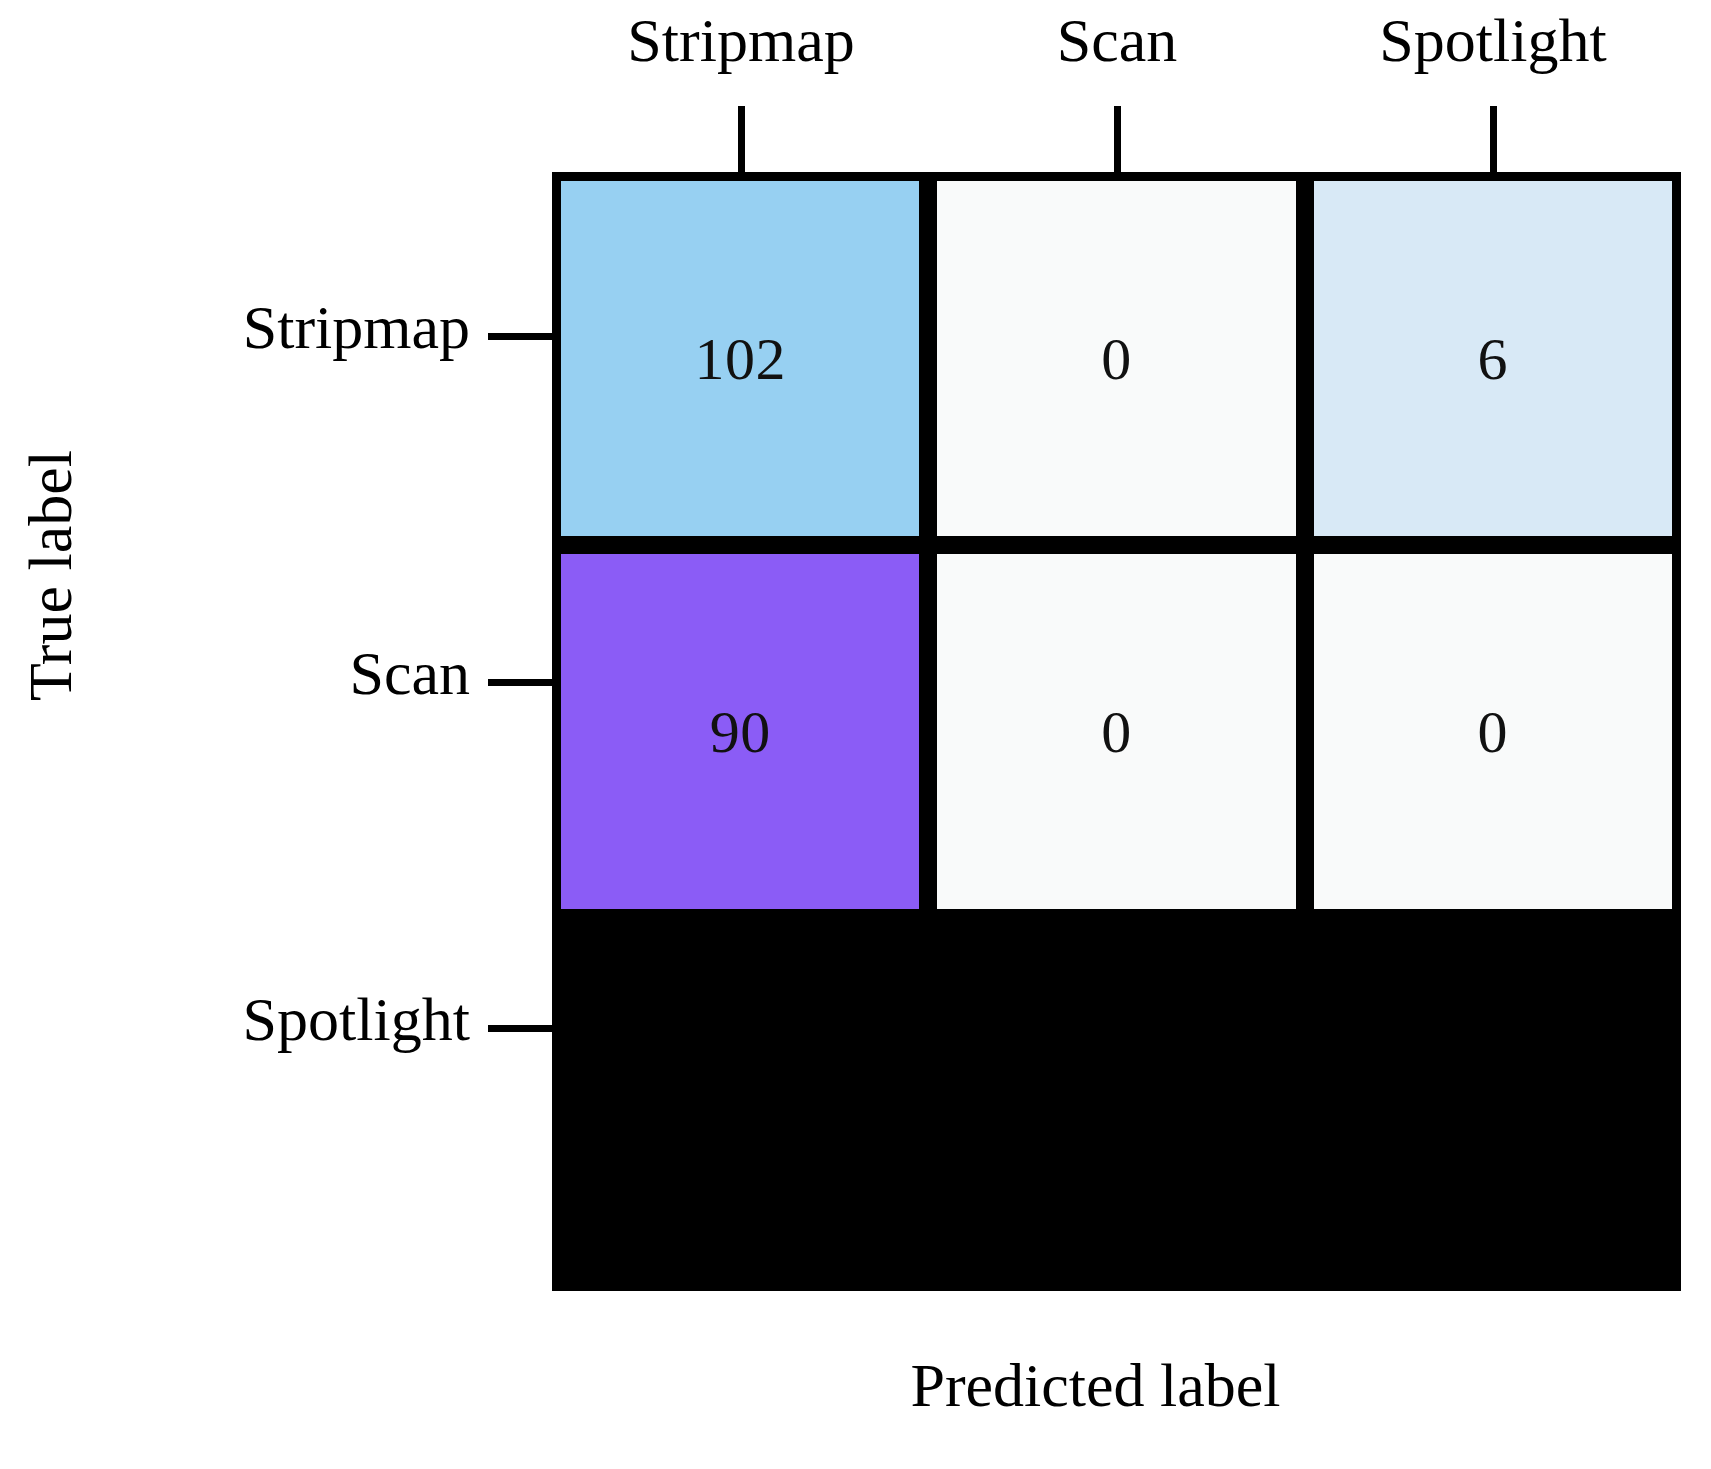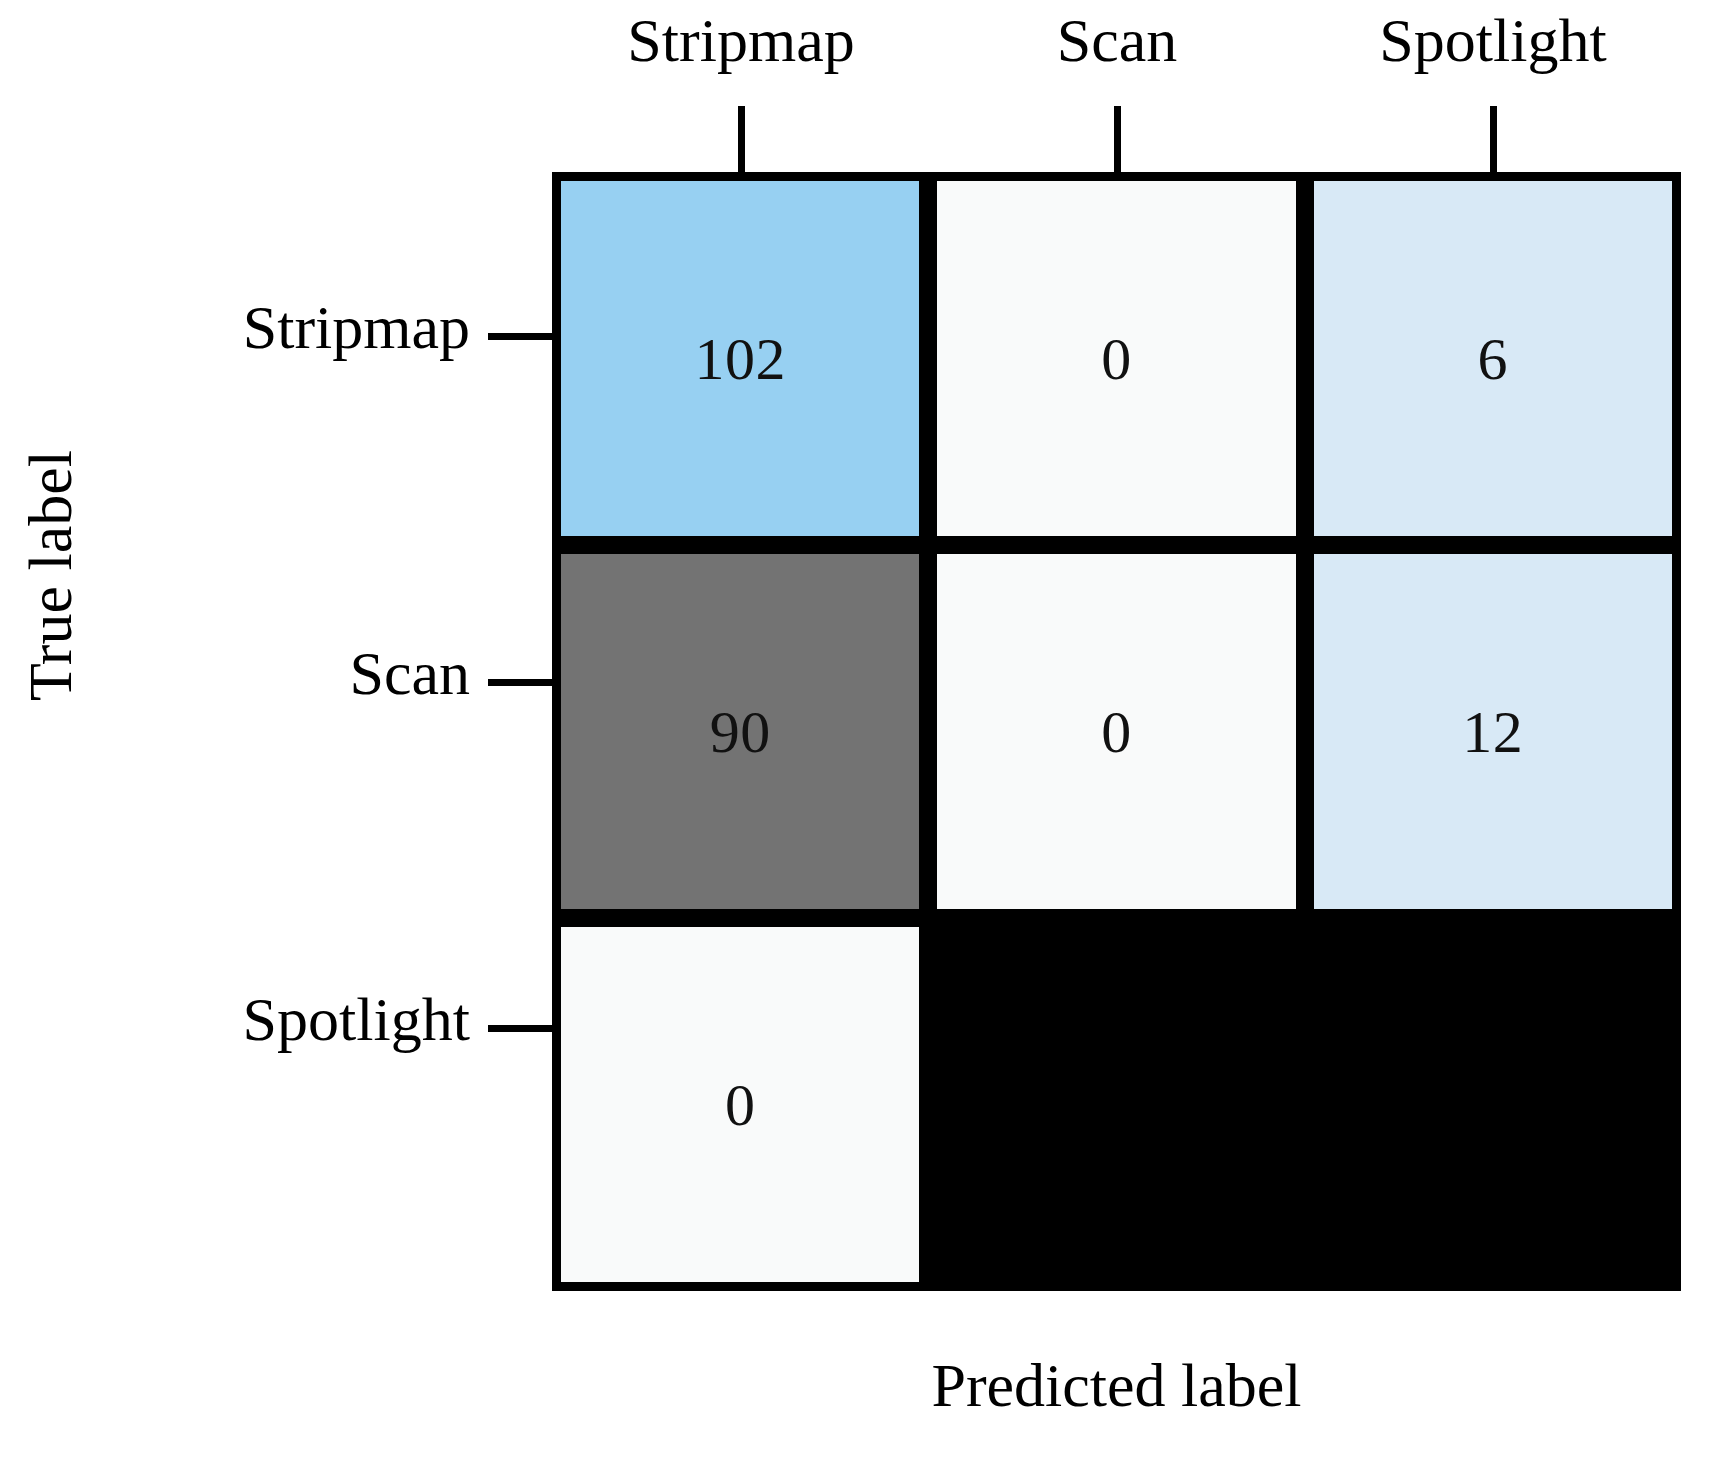--- a/index.html
+++ b/index.html
@@ -94,21 +94,21 @@
     width: 400px;
     text-align: center;
     font-size: 62px;
     color: #000000;
     transform: rotate(-90deg);
     transform-origin: center center;
     white-space: nowrap;
   }
   #xlabel {
     position: absolute;
-    left: 552px;
+    left: 531px;
     top: 1350px;
     width: 1129px;
     text-align: center;
     font-size: 62px;
     color: #000000;
     white-space: nowrap;
   }
 </style>
 </head>
 <body>
@@ -139,28 +139,25 @@
     <div class="cell" style="background: rgb(151, 208, 242);">
       <span class="cell-value">102</span>
     </div>
     <div class="cell" style="background: rgb(249, 250, 250);">
       <span class="cell-value">0</span>
     </div>
     <div class="cell" style="background: rgb(216, 233, 246);">
       <span class="cell-value">6</span>
     </div>
 
-    <div class="cell" style="background: #737373;">
+    <div class="cell" style="background: #8b5cf6;">
       <span class="cell-value">90</span>
     </div>
     <div class="cell" style="background: rgb(249, 250, 250);">
       <span class="cell-value">0</span>
     </div>
 
-    <div class="cell" style="background: rgb(216, 233, 246);">
-      <span class="cell-value">12</span>
-    </div>
     <div class="cell" style="background: rgb(249, 250, 250);">
       <span class="cell-value">0</span>
     </div>
 
   </div>
 </div>
 
 </body></html>

